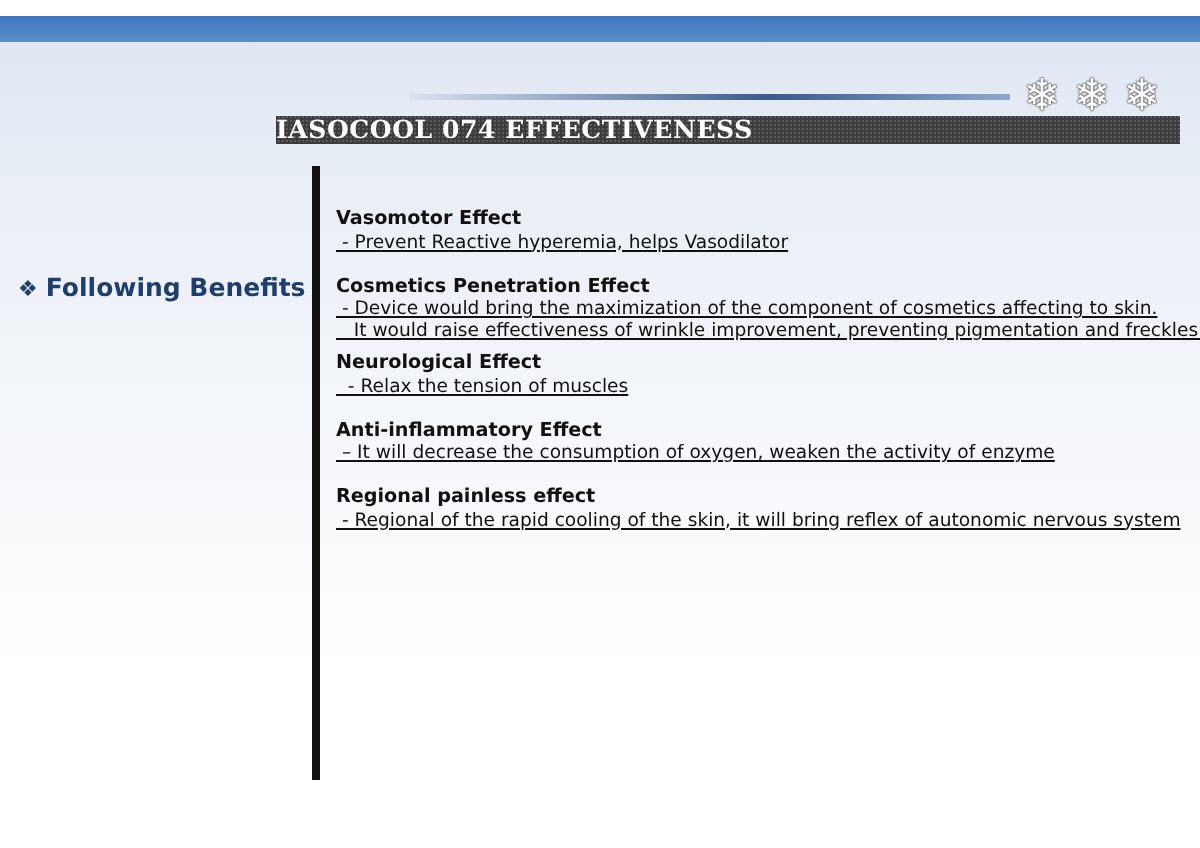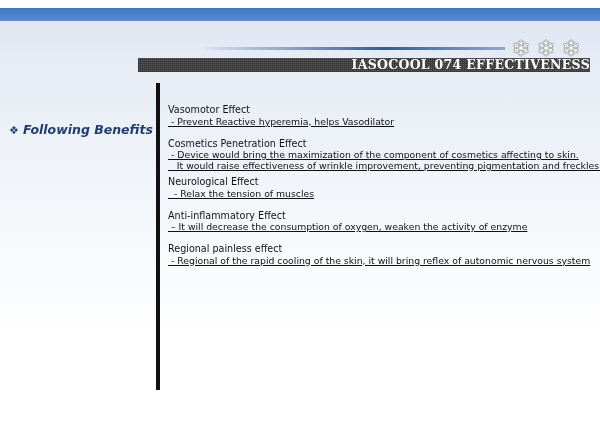--- a/index.html
+++ b/index.html
@@ -21,33 +21,33 @@
     width:22px; height:22px; color:#ffffff; font-size:22px; line-height:22px; text-align:center;
     text-shadow: 0 0 1px #555, 0 0 1px #555, 0 0 1px #555;
   }
   .title-band {
     position:absolute; left:138px; top:58px; width:452px; height:14px;
     background-color:#5c5c5c;
     background-image: repeating-linear-gradient(0deg, #3c3c3c 0 1px, transparent 1px 2px),
                       repeating-linear-gradient(90deg, #3c3c3c 0 1px, transparent 1px 2px);
   }
   .title-text {
-    position:absolute; left:138px; top:57px; width:452px; text-align:right;
+    position:absolute; left:138px; top:57px; width:452px; text-align:left;
     font-family: "DejaVu Serif", serif; font-weight:bold; font-size:12.5px; color:#ffffff;
     letter-spacing:0.3px;
   }
   .left-heading {
-    position:absolute; left:9px; top:122px; font-weight:bold; font-size:12.5px; color:#1f3e6e;font-style:italic;
+    position:absolute; left:9px; top:136px; font-weight:bold; font-size:12.5px; color:#1f3e6e;
   }
   .left-heading .diamond { color:#1f3e6e; margin-right:4px; font-size:11px; }
   .vline { position:absolute; left:156px; top:83px; width:4px; height:307px; background:#111; }
   .content { position:absolute; left:168px; top:104px; width:430px; font-size:9.3px; color:#111; }
   .item { margin-bottom:11px; }
   .item.gap { margin-bottom:5px; }
-  .item .h { font-weight:normal; font-size:9.6px; line-height:11.5px; }
+  .item .h { font-weight:bold; font-size:9.6px; line-height:11.5px; }
   .item .d { line-height:11px; white-space:pre;text-decoration:underline; }
 </style>
 </head>
 <body>
 
 <div class="top-bar"></div>
 <div class="accent-line"></div>
 <div class="flakes">
   <span class="flake">❄</span>
   <span class="flake">❄</span>

